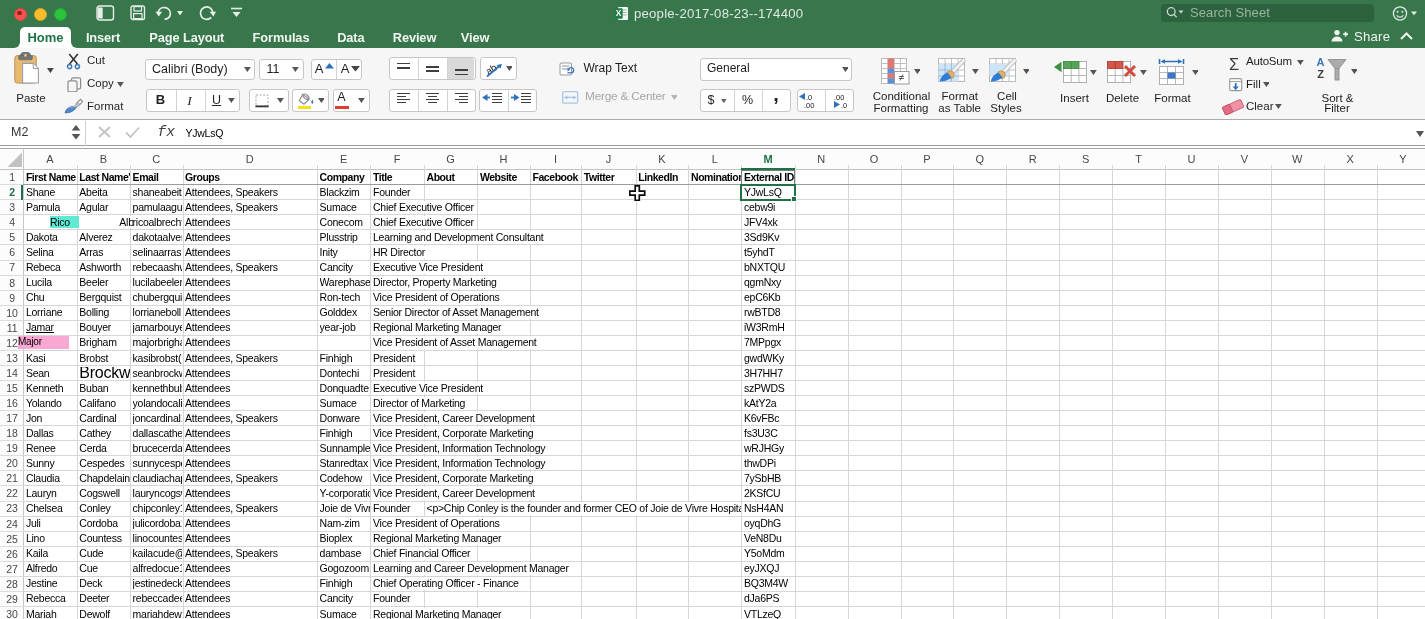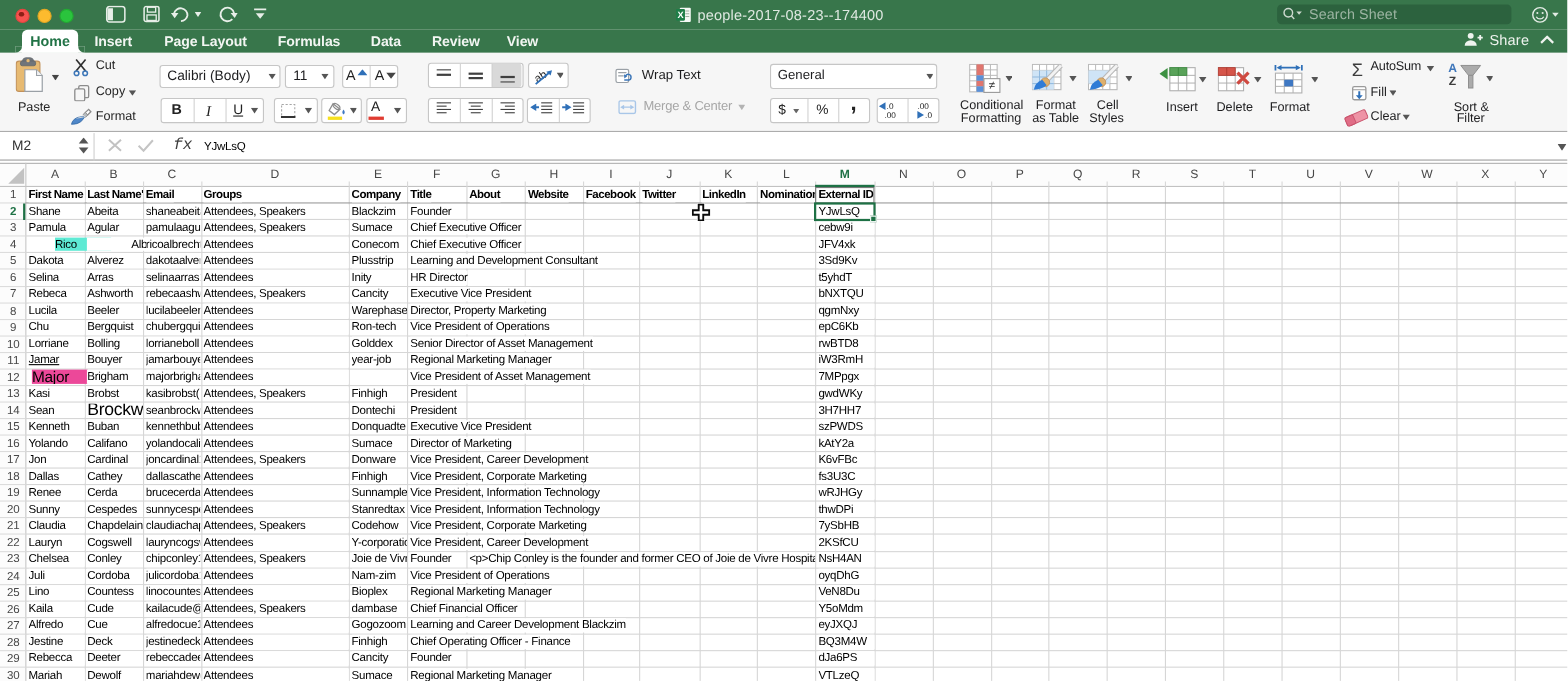--- a/index.html
+++ b/index.html
@@ -675,21 +675,21 @@
 <div style="position:absolute;left:319.6px;top:306.3px;line-height:12.6px;font-size:10.5px;letter-spacing:-0.25px;background:#fff;color:#000;z-index:3;white-space:nowrap;width:50.8px;overflow:hidden;">Golddex</div>
 <div style="position:absolute;left:373.0px;top:306.3px;line-height:12.6px;font-size:10.5px;letter-spacing:-0.25px;background:#fff;color:#000;z-index:3;white-space:nowrap;">Senior Director of Asset Management</div>
 <div style="position:absolute;left:744.0px;top:306.3px;line-height:12.6px;font-size:10.5px;letter-spacing:-0.25px;background:#fff;color:#000;z-index:3;white-space:nowrap;width:50.7px;overflow:hidden;">rwBTD8</div>
 <div style="position:absolute;left:25.9px;top:321.3px;line-height:12.6px;font-size:10.5px;letter-spacing:-0.25px;background:#fff;color:#000;z-index:3;white-space:nowrap;width:50.8px;overflow:hidden;text-decoration:underline;">Jamar</div>
 <div style="position:absolute;left:79.3px;top:321.3px;line-height:12.6px;font-size:10.5px;letter-spacing:-0.25px;background:#fff;color:#000;z-index:3;white-space:nowrap;width:50.7px;overflow:hidden;">Bouyer</div>
 <div style="position:absolute;left:132.6px;top:321.3px;line-height:12.6px;font-size:10.5px;letter-spacing:-0.25px;background:#fff;color:#000;z-index:3;white-space:nowrap;width:49.9px;overflow:hidden;">jamarbouyer</div>
 <div style="position:absolute;left:185.1px;top:321.3px;line-height:12.6px;font-size:10.5px;letter-spacing:-0.25px;background:#fff;color:#000;z-index:3;white-space:nowrap;width:131.9px;overflow:hidden;">Attendees</div>
 <div style="position:absolute;left:319.6px;top:321.3px;line-height:12.6px;font-size:10.5px;letter-spacing:-0.25px;background:#fff;color:#000;z-index:3;white-space:nowrap;width:50.8px;overflow:hidden;">year-job</div>
 <div style="position:absolute;left:373.0px;top:321.3px;line-height:12.6px;font-size:10.5px;letter-spacing:-0.25px;background:#fff;color:#000;z-index:3;white-space:nowrap;">Regional Marketing Manager</div>
 <div style="position:absolute;left:744.0px;top:321.3px;line-height:12.6px;font-size:10.5px;letter-spacing:-0.25px;background:#fff;color:#000;z-index:3;white-space:nowrap;width:50.7px;overflow:hidden;">iW3RmH</div>
-<div style="position:absolute;left:29px;top:336.4px;line-height:12.6px;font-size:14px;letter-spacing:-0.25px;background:#ec4899;color:#000;z-index:3;white-space:nowrap;width:50.8px;overflow:hidden;">Major</div>
+<div style="position:absolute;left:18px;top:336.4px;line-height:12.6px;font-size:10px;letter-spacing:-0.25px;background:#f9a8d4;color:#000;z-index:3;white-space:nowrap;width:50.8px;overflow:hidden;">Major</div>
 <div style="position:absolute;left:79.3px;top:336.4px;line-height:12.6px;font-size:10.5px;letter-spacing:-0.25px;background:#fff;color:#000;z-index:3;white-space:nowrap;width:50.7px;overflow:hidden;">Brigham</div>
 <div style="position:absolute;left:132.6px;top:336.4px;line-height:12.6px;font-size:10.5px;letter-spacing:-0.25px;background:#fff;color:#000;z-index:3;white-space:nowrap;width:49.9px;overflow:hidden;">majorbrigha</div>
 <div style="position:absolute;left:185.1px;top:336.4px;line-height:12.6px;font-size:10.5px;letter-spacing:-0.25px;background:#fff;color:#000;z-index:3;white-space:nowrap;width:131.9px;overflow:hidden;">Attendees</div>
 <div style="position:absolute;left:319.6px;top:336.4px;line-height:12.6px;font-size:10.5px;letter-spacing:-0.25px;background:#fff;color:#000;z-index:3;white-space:nowrap;width:50.8px;overflow:hidden;margin-top:31px;">Zathunicon</div>
 <div style="position:absolute;left:373.0px;top:336.4px;line-height:12.6px;font-size:10.5px;letter-spacing:-0.25px;background:#fff;color:#000;z-index:3;white-space:nowrap;">Vice President of Asset Management</div>
 <div style="position:absolute;left:744.0px;top:336.4px;line-height:12.6px;font-size:10.5px;letter-spacing:-0.25px;background:#fff;color:#000;z-index:3;white-space:nowrap;width:50.7px;overflow:hidden;">7MPpgx</div>
 <div style="position:absolute;left:25.9px;top:351.5px;line-height:12.6px;font-size:10.5px;letter-spacing:-0.25px;background:#fff;color:#000;z-index:3;white-space:nowrap;width:50.8px;overflow:hidden;">Kasi</div>
 <div style="position:absolute;left:79.3px;top:351.5px;line-height:12.6px;font-size:10.5px;letter-spacing:-0.25px;background:#fff;color:#000;z-index:3;white-space:nowrap;width:50.7px;overflow:hidden;">Brobst</div>
 <div style="position:absolute;left:132.6px;top:351.5px;line-height:12.6px;font-size:10.5px;letter-spacing:-0.25px;background:#fff;color:#000;z-index:3;white-space:nowrap;width:49.9px;overflow:hidden;">kasibrobst(</div>
 <div style="position:absolute;left:185.1px;top:351.5px;line-height:12.6px;font-size:10.5px;letter-spacing:-0.25px;background:#fff;color:#000;z-index:3;white-space:nowrap;width:131.9px;overflow:hidden;">Attendees, Speakers</div>
@@ -785,21 +785,21 @@
 <div style="position:absolute;left:132.6px;top:547.2px;line-height:12.6px;font-size:10.5px;letter-spacing:-0.25px;background:#fff;color:#000;z-index:3;white-space:nowrap;width:49.9px;overflow:hidden;">kailacude@1</div>
 <div style="position:absolute;left:185.1px;top:547.2px;line-height:12.6px;font-size:10.5px;letter-spacing:-0.25px;background:#fff;color:#000;z-index:3;white-space:nowrap;width:131.9px;overflow:hidden;">Attendees, Speakers</div>
 <div style="position:absolute;left:319.6px;top:547.2px;line-height:12.6px;font-size:10.5px;letter-spacing:-0.25px;background:#fff;color:#000;z-index:3;white-space:nowrap;width:50.8px;overflow:hidden;">dambase</div>
 <div style="position:absolute;left:373.0px;top:547.2px;line-height:12.6px;font-size:10.5px;letter-spacing:-0.25px;background:#fff;color:#000;z-index:3;white-space:nowrap;">Chief Financial Officer</div>
 <div style="position:absolute;left:744.0px;top:547.2px;line-height:12.6px;font-size:10.5px;letter-spacing:-0.25px;background:#fff;color:#000;z-index:3;white-space:nowrap;width:50.7px;overflow:hidden;">Y5oMdm</div>
 <div style="position:absolute;left:25.9px;top:562.3px;line-height:12.6px;font-size:10.5px;letter-spacing:-0.25px;background:#fff;color:#000;z-index:3;white-space:nowrap;width:50.8px;overflow:hidden;">Alfredo</div>
 <div style="position:absolute;left:79.3px;top:562.3px;line-height:12.6px;font-size:10.5px;letter-spacing:-0.25px;background:#fff;color:#000;z-index:3;white-space:nowrap;width:50.7px;overflow:hidden;">Cue</div>
 <div style="position:absolute;left:132.6px;top:562.3px;line-height:12.6px;font-size:10.5px;letter-spacing:-0.25px;background:#fff;color:#000;z-index:3;white-space:nowrap;width:49.9px;overflow:hidden;">alfredocue1</div>
 <div style="position:absolute;left:185.1px;top:562.3px;line-height:12.6px;font-size:10.5px;letter-spacing:-0.25px;background:#fff;color:#000;z-index:3;white-space:nowrap;width:131.9px;overflow:hidden;">Attendees</div>
 <div style="position:absolute;left:319.6px;top:562.3px;line-height:12.6px;font-size:10.5px;letter-spacing:-0.25px;background:#fff;color:#000;z-index:3;white-space:nowrap;width:50.8px;overflow:hidden;">Gogozoom</div>
-<div style="position:absolute;left:373.0px;top:562.3px;line-height:12.6px;font-size:10.5px;letter-spacing:-0.25px;background:#fff;color:#000;z-index:3;white-space:nowrap;">Learning and Career Development Blackzim</div>
+<div style="position:absolute;left:373.0px;top:562.3px;line-height:12.6px;font-size:10.5px;letter-spacing:-0.25px;background:#fff;color:#000;z-index:3;white-space:nowrap;">Learning and Career Development Manager</div>
 <div style="position:absolute;left:744.0px;top:562.3px;line-height:12.6px;font-size:10.5px;letter-spacing:-0.25px;background:#fff;color:#000;z-index:3;white-space:nowrap;width:50.7px;overflow:hidden;">eyJXQJ</div>
 <div style="position:absolute;left:25.9px;top:577.4px;line-height:12.6px;font-size:10.5px;letter-spacing:-0.25px;background:#fff;color:#000;z-index:3;white-space:nowrap;width:50.8px;overflow:hidden;">Jestine</div>
 <div style="position:absolute;left:79.3px;top:577.4px;line-height:12.6px;font-size:10.5px;letter-spacing:-0.25px;background:#fff;color:#000;z-index:3;white-space:nowrap;width:50.7px;overflow:hidden;">Deck</div>
 <div style="position:absolute;left:132.6px;top:577.4px;line-height:12.6px;font-size:10.5px;letter-spacing:-0.25px;background:#fff;color:#000;z-index:3;white-space:nowrap;width:49.9px;overflow:hidden;">jestinedeck1</div>
 <div style="position:absolute;left:185.1px;top:577.4px;line-height:12.6px;font-size:10.5px;letter-spacing:-0.25px;background:#fff;color:#000;z-index:3;white-space:nowrap;width:131.9px;overflow:hidden;">Attendees</div>
 <div style="position:absolute;left:319.6px;top:577.4px;line-height:12.6px;font-size:10.5px;letter-spacing:-0.25px;background:#fff;color:#000;z-index:3;white-space:nowrap;width:50.8px;overflow:hidden;">Finhigh</div>
 <div style="position:absolute;left:373.0px;top:577.4px;line-height:12.6px;font-size:10.5px;letter-spacing:-0.25px;background:#fff;color:#000;z-index:3;white-space:nowrap;">Chief Operating Officer - Finance</div>
 <div style="position:absolute;left:744.0px;top:577.4px;line-height:12.6px;font-size:10.5px;letter-spacing:-0.25px;background:#fff;color:#000;z-index:3;white-space:nowrap;width:50.7px;overflow:hidden;">BQ3M4W</div>
 <div style="position:absolute;left:25.9px;top:592.4px;line-height:12.6px;font-size:10.5px;letter-spacing:-0.25px;background:#fff;color:#000;z-index:3;white-space:nowrap;width:50.8px;overflow:hidden;">Rebecca</div>
 <div style="position:absolute;left:79.3px;top:592.4px;line-height:12.6px;font-size:10.5px;letter-spacing:-0.25px;background:#fff;color:#000;z-index:3;white-space:nowrap;width:50.7px;overflow:hidden;">Deeter</div>

